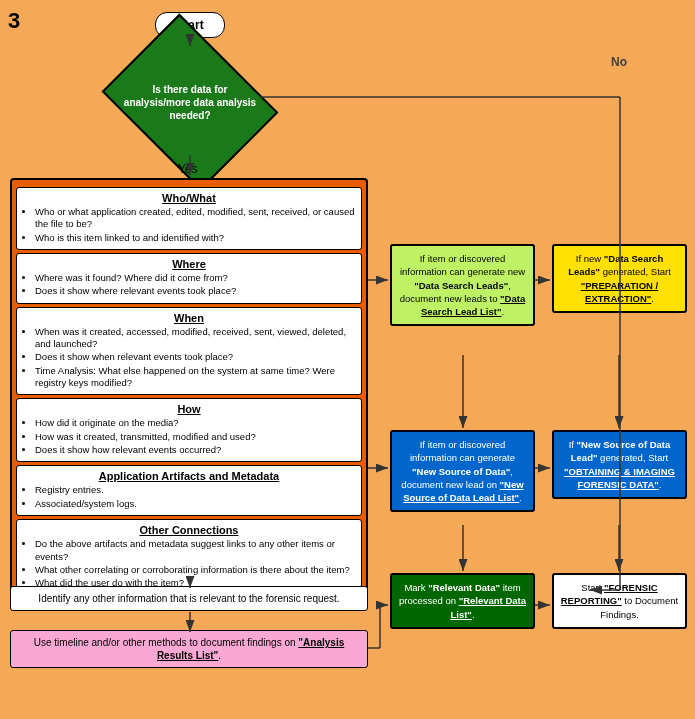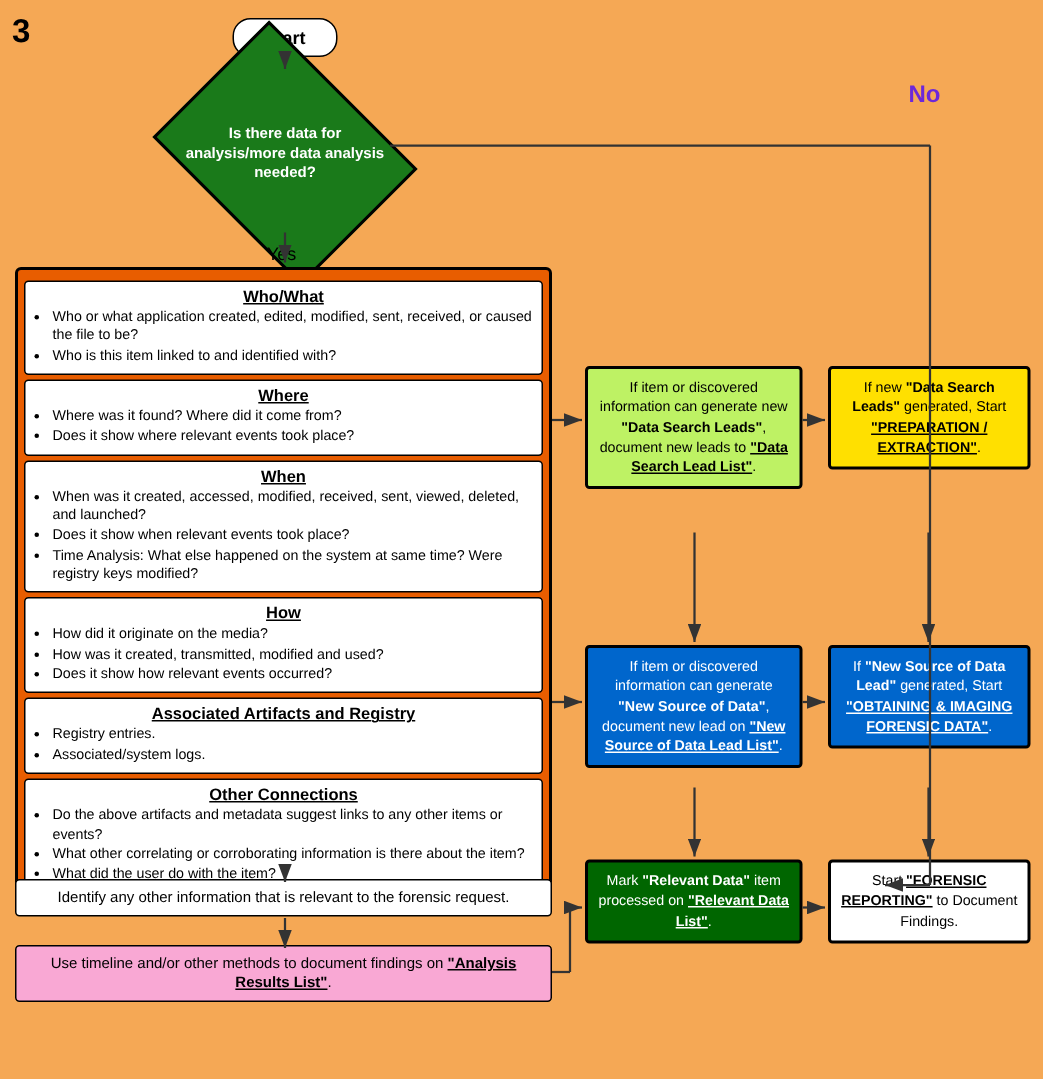--- a/index.html
+++ b/index.html
@@ -73,22 +73,22 @@
       font-weight: normal;
       font-size: 12px;
       color: #000;
     }
     
     .no-label {
       position: absolute;
       top: 55px;
       right: 68px;
       font-weight: bold;
-      font-size: 16px;
-      color: #6d28d9;
+      font-size: 12px;
+      color: #404040;
     }
     
     .main-process-box {
       position: absolute;
       top: 178px;
       left: 10px;
       width: 358px;
       background: #e85d00;
       border: 2px solid #000;
       border-radius: 4px;
@@ -303,21 +303,21 @@
     <div class="section-content">
       <ul>
         <li>How did it originate on the media?</li>
         <li>How was it created, transmitted, modified and used?</li>
         <li>Does it show how relevant events occurred?</li>
       </ul>
     </div>
   </div>
 
   <div class="section-box">
-    <div class="section-title">Associated Artifacts and Registry</div>
+    <div class="section-title">Application Artifacts and Metadata</div>
     <div class="section-content">
       <ul>
         <li>Registry entries.</li>
         <li>Associated/system logs.</li>
       </ul>
     </div>
   </div>
 
   <div class="section-box">
     <div class="section-title">Other Connections</div>

